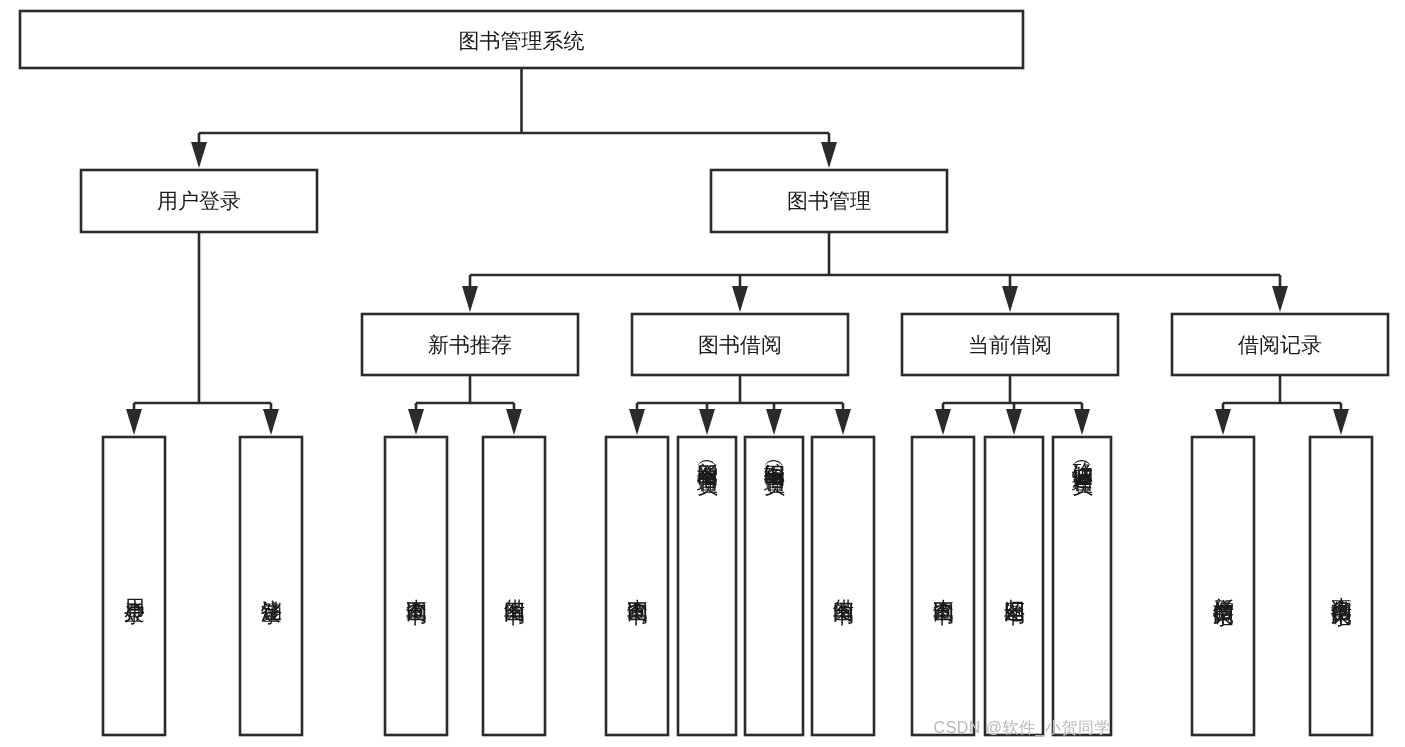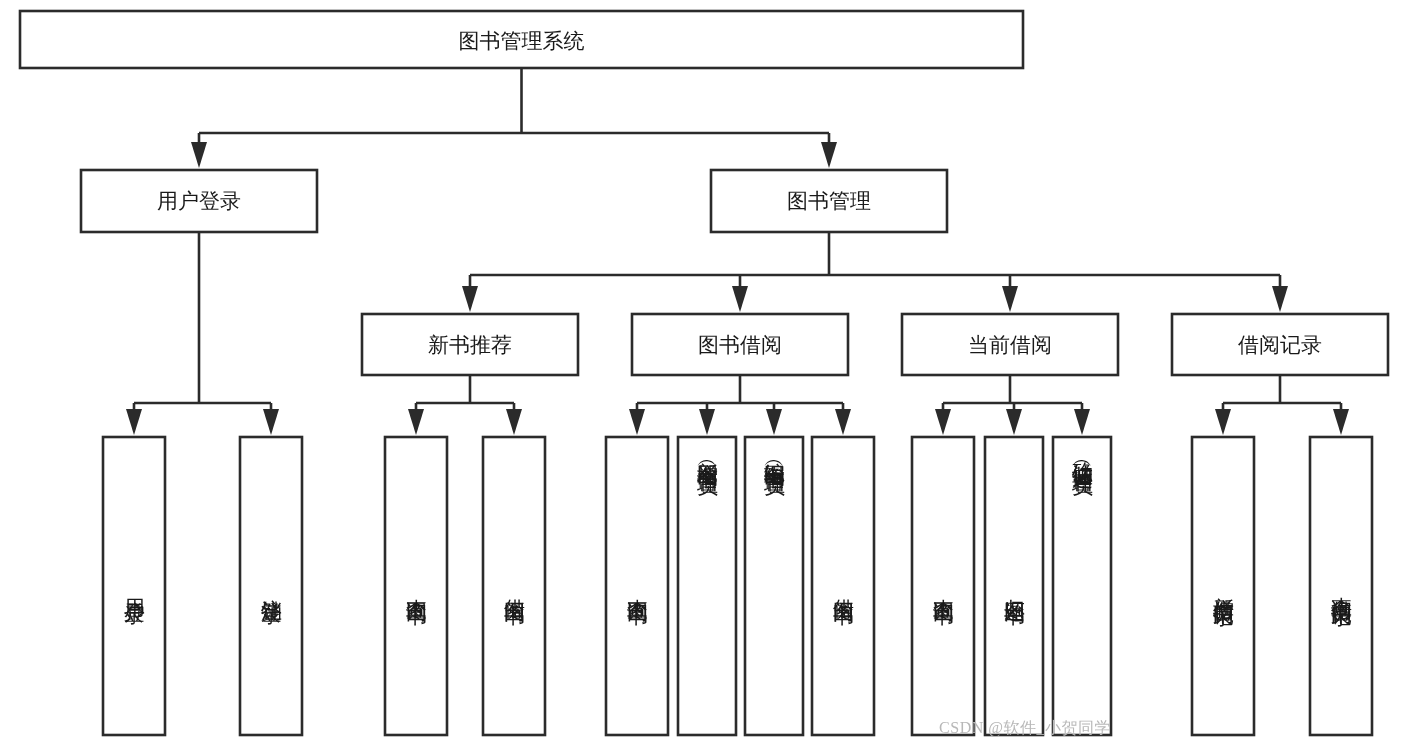--- a/index.html
+++ b/index.html
@@ -63,21 +63,21 @@
     line-height: 1.18;
     letter-spacing: 2px;
     color: #1a1a1a;
     white-space: nowrap;
     text-align: center;
   }
   .watermark {
     position: absolute;
     right: 10px;
     bottom: 8px;
-    font-family: Liberation Serif, serif;
+    font-family: Liberation Sans, sans-serif;
     font-size: 16px;
     color: #b8b8b8;
     letter-spacing: 0.5px;
     white-space: nowrap;
   }
 </style>
 </head>
 <body>
 
 <div id="diagram-root">

